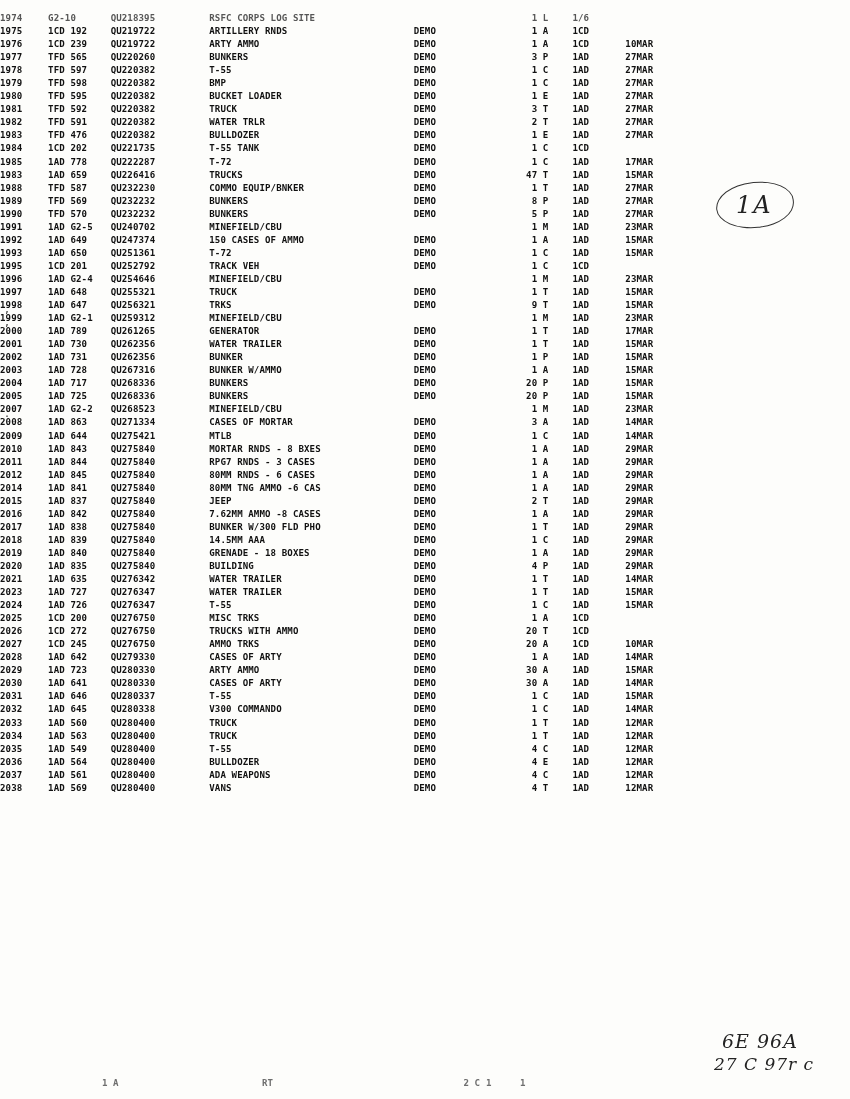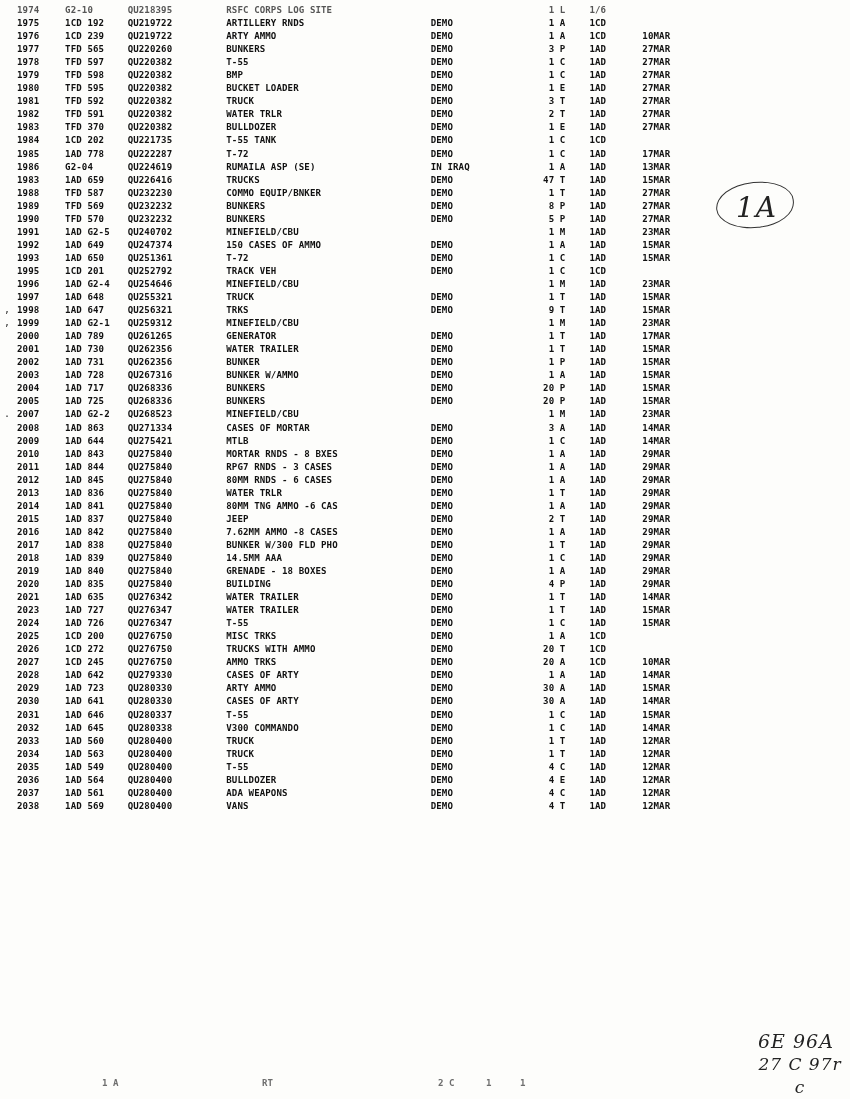--- a/index.html
+++ b/index.html
@@ -19,24 +19,23 @@
   
   .page {
     position: absolute;
     inset: 0;
     background: #fdfdfb;
   }
 
   .table-wrap {
     position: absolute;
     left: 0;
-    top: 0;
+    top: 8px;
     width: 700px;
     padding-top: 4px;
-    margin-left: 17px;
   }
 
   table.ledger {
     border-collapse: collapse;
     width: 700px;
     table-layout: fixed;
     font-size: 9.1px;
     line-height: 13.05px;
     letter-spacing: 0.1px;
   }
@@ -99,33 +98,32 @@
     position: absolute;
     inset: 0;
     border: 1.6px solid #333;
     border-radius: 50% 50% 48% 52% / 52% 48% 50% 50%;
     transform: rotate(-6deg);
   }
   .annot-circle .txt {
     position: absolute;
     left: 20px;
     top: 9px;
-    font-size: 28px;
+    font-size: 24px;
     font-style: italic;
     letter-spacing: 2px;
   }
 
   .annot-bottom {
     left: 722px;
     top: 1030px;
     font-size: 19px;
     font-style: italic;
     line-height: 23px;
     letter-spacing: 1px;
-    margin-left: 36px;
   }
   .annot-bottom .l2 {
     display: block;
     margin-left: -8px;
     font-size: 17px;
     text-align: center;
   }
 
   
   .bottom-partial {
@@ -138,21 +136,21 @@
     color: #6e6e6e;
     font-family: "DejaVu Sans Mono", monospace;
     white-space: nowrap;
   }
   .bottom-partial span { display: inline-block; }
   .bp-a { width: 62px; padding-left: 40px; }
   .bp-b { width: 30px; }
   .bp-c { width: 130px; }
   .bp-d { width: 110px; }
   .bp-e { width: 66px; }
-  .bp-f { width: 42px; text-align: left; }
+  .bp-f { width: 42px; text-align: right; }
   .bp-g { width: 26px; padding-left: 6px; }
   .bp-h { width: 40px; padding-left: 8px; }
 </style>
 </head>
 <body>
 
 <div class="page">
 
   <div class="margin-ticks">
     <span style="top:304px">,</span>
@@ -259,21 +257,21 @@
             <td class="c-grid">QU220382</td>
             <td class="c-desc">WATER TRLR</td>
             <td class="c-stat">DEMO</td>
             <td class="c-qty">2 T</td>
             <td class="c-type"></td>
             <td class="c-org">1AD</td>
             <td class="c-date">27MAR</td>
           </tr>
           <tr>
             <td class="c-seq">1983</td>
-            <td class="c-unit">TFD 370</td>
+            <td class="c-unit">TFD 476</td>
             <td class="c-grid">QU220382</td>
             <td class="c-desc">BULLDOZER</td>
             <td class="c-stat">DEMO</td>
             <td class="c-qty">1 E</td>
             <td class="c-type"></td>
             <td class="c-org">1AD</td>
             <td class="c-date">27MAR</td>
           </tr>
           <tr>
             <td class="c-seq">1984</td>
@@ -289,31 +287,20 @@
           <tr>
             <td class="c-seq">1985</td>
             <td class="c-unit">1AD 778</td>
             <td class="c-grid">QU222287</td>
             <td class="c-desc">T-72</td>
             <td class="c-stat">DEMO</td>
             <td class="c-qty">1 C</td>
             <td class="c-type"></td>
             <td class="c-org">1AD</td>
             <td class="c-date">17MAR</td>
-          </tr>
-          <tr>
-            <td class="c-seq">1986</td>
-            <td class="c-unit">G2-04</td>
-            <td class="c-grid">QU224619</td>
-            <td class="c-desc">RUMAILA ASP (SE)</td>
-            <td class="c-stat">IN IRAQ</td>
-            <td class="c-qty">1 A</td>
-            <td class="c-type"></td>
-            <td class="c-org">1AD</td>
-            <td class="c-date">13MAR</td>
           </tr>
           <tr>
             <td class="c-seq">1983</td>
             <td class="c-unit">1AD 659</td>
             <td class="c-grid">QU226416</td>
             <td class="c-desc">TRUCKS</td>
             <td class="c-stat">DEMO</td>
             <td class="c-qty">47 T</td>
             <td class="c-type"></td>
             <td class="c-org">1AD</td>
@@ -566,31 +553,20 @@
             <td class="c-unit">1AD 845</td>
             <td class="c-grid">QU275840</td>
             <td class="c-desc">80MM RNDS - 6 CASES</td>
             <td class="c-stat">DEMO</td>
             <td class="c-qty">1 A</td>
             <td class="c-type"></td>
             <td class="c-org">1AD</td>
             <td class="c-date">29MAR</td>
           </tr>
           <tr>
-            <td class="c-seq">2013</td>
-            <td class="c-unit">1AD 836</td>
-            <td class="c-grid">QU275840</td>
-            <td class="c-desc">WATER TRLR</td>
-            <td class="c-stat">DEMO</td>
-            <td class="c-qty">1 T</td>
-            <td class="c-type"></td>
-            <td class="c-org">1AD</td>
-            <td class="c-date">29MAR</td>
-          </tr>
-          <tr>
             <td class="c-seq">2014</td>
             <td class="c-unit">1AD 841</td>
             <td class="c-grid">QU275840</td>
             <td class="c-desc">80MM TNG AMMO -6 CAS</td>
             <td class="c-stat">DEMO</td>
             <td class="c-qty">1 A</td>
             <td class="c-type"></td>
             <td class="c-org">1AD</td>
             <td class="c-date">29MAR</td>
           </tr>

